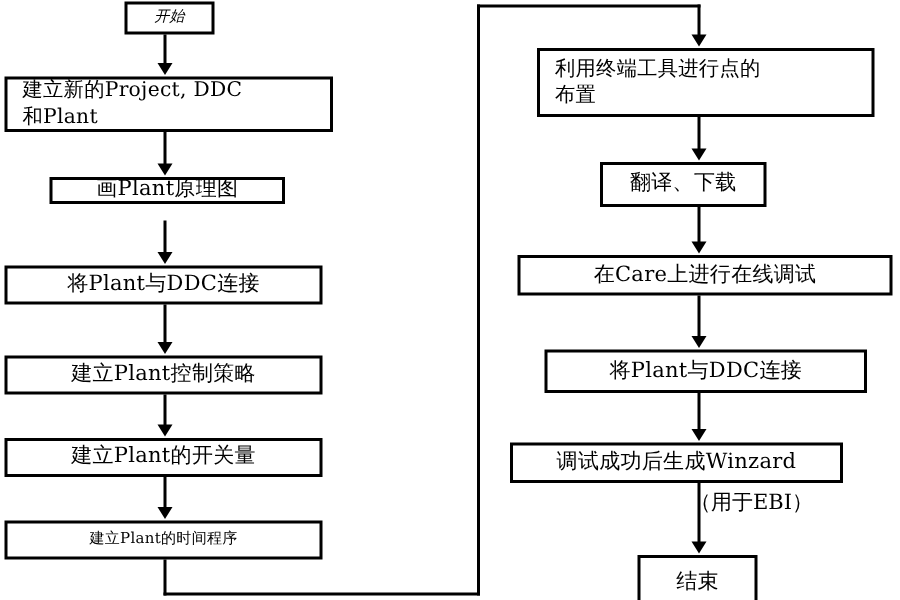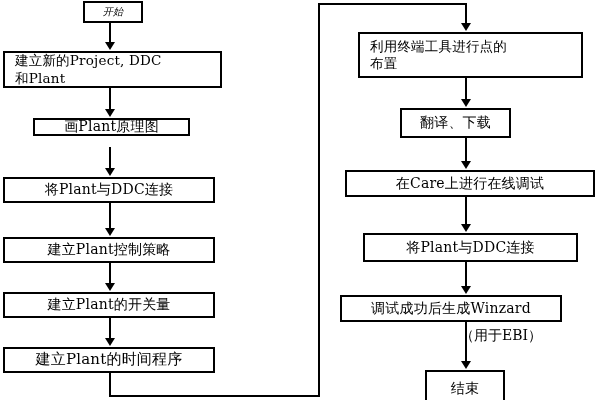--- a/index.html
+++ b/index.html
@@ -75,21 +75,21 @@
 和Plant</div>
 
   <div class="node" style="left:33px; top:118px; width:157px; height:18px; font-size:14px;">画Plant原理图</div>
 
   <div class="node" style="left:3px; top:177px; width:212px; height:26px; font-size:14px;">将Plant与DDC连接</div>
 
   <div class="node" style="left:3px; top:237px; width:212px; height:26px; font-size:14px;">建立Plant控制策略</div>
 
   <div class="node" style="left:3px; top:292px; width:212px; height:26px; font-size:14px;">建立Plant的开关量</div>
 
-  <div class="node" style="left:3px; top:347px; width:212px; height:26px; font-size:15px;">建立Plant的时间程序</div>
+  <div class="node" style="left:3px; top:347px; width:212px; height:26px; font-size:10px;">建立Plant的时间程序</div>
 
   <div class="node align-left" style="left:358px; top:32px; width:225px; height:46px; font-size:13.5px;">利用终端工具进行点的
 布置</div>
 
   <div class="node" style="left:400px; top:108px; width:111px; height:30px; font-size:14px;">翻译、下载</div>
 
   <div class="node" style="left:345px; top:170px; width:250px; height:27px; font-size:14px;">在Care上进行在线调试</div>
 
   <div class="node" style="left:363px; top:233px; width:215px; height:29px; font-size:14px;">将Plant与DDC连接</div>
 

